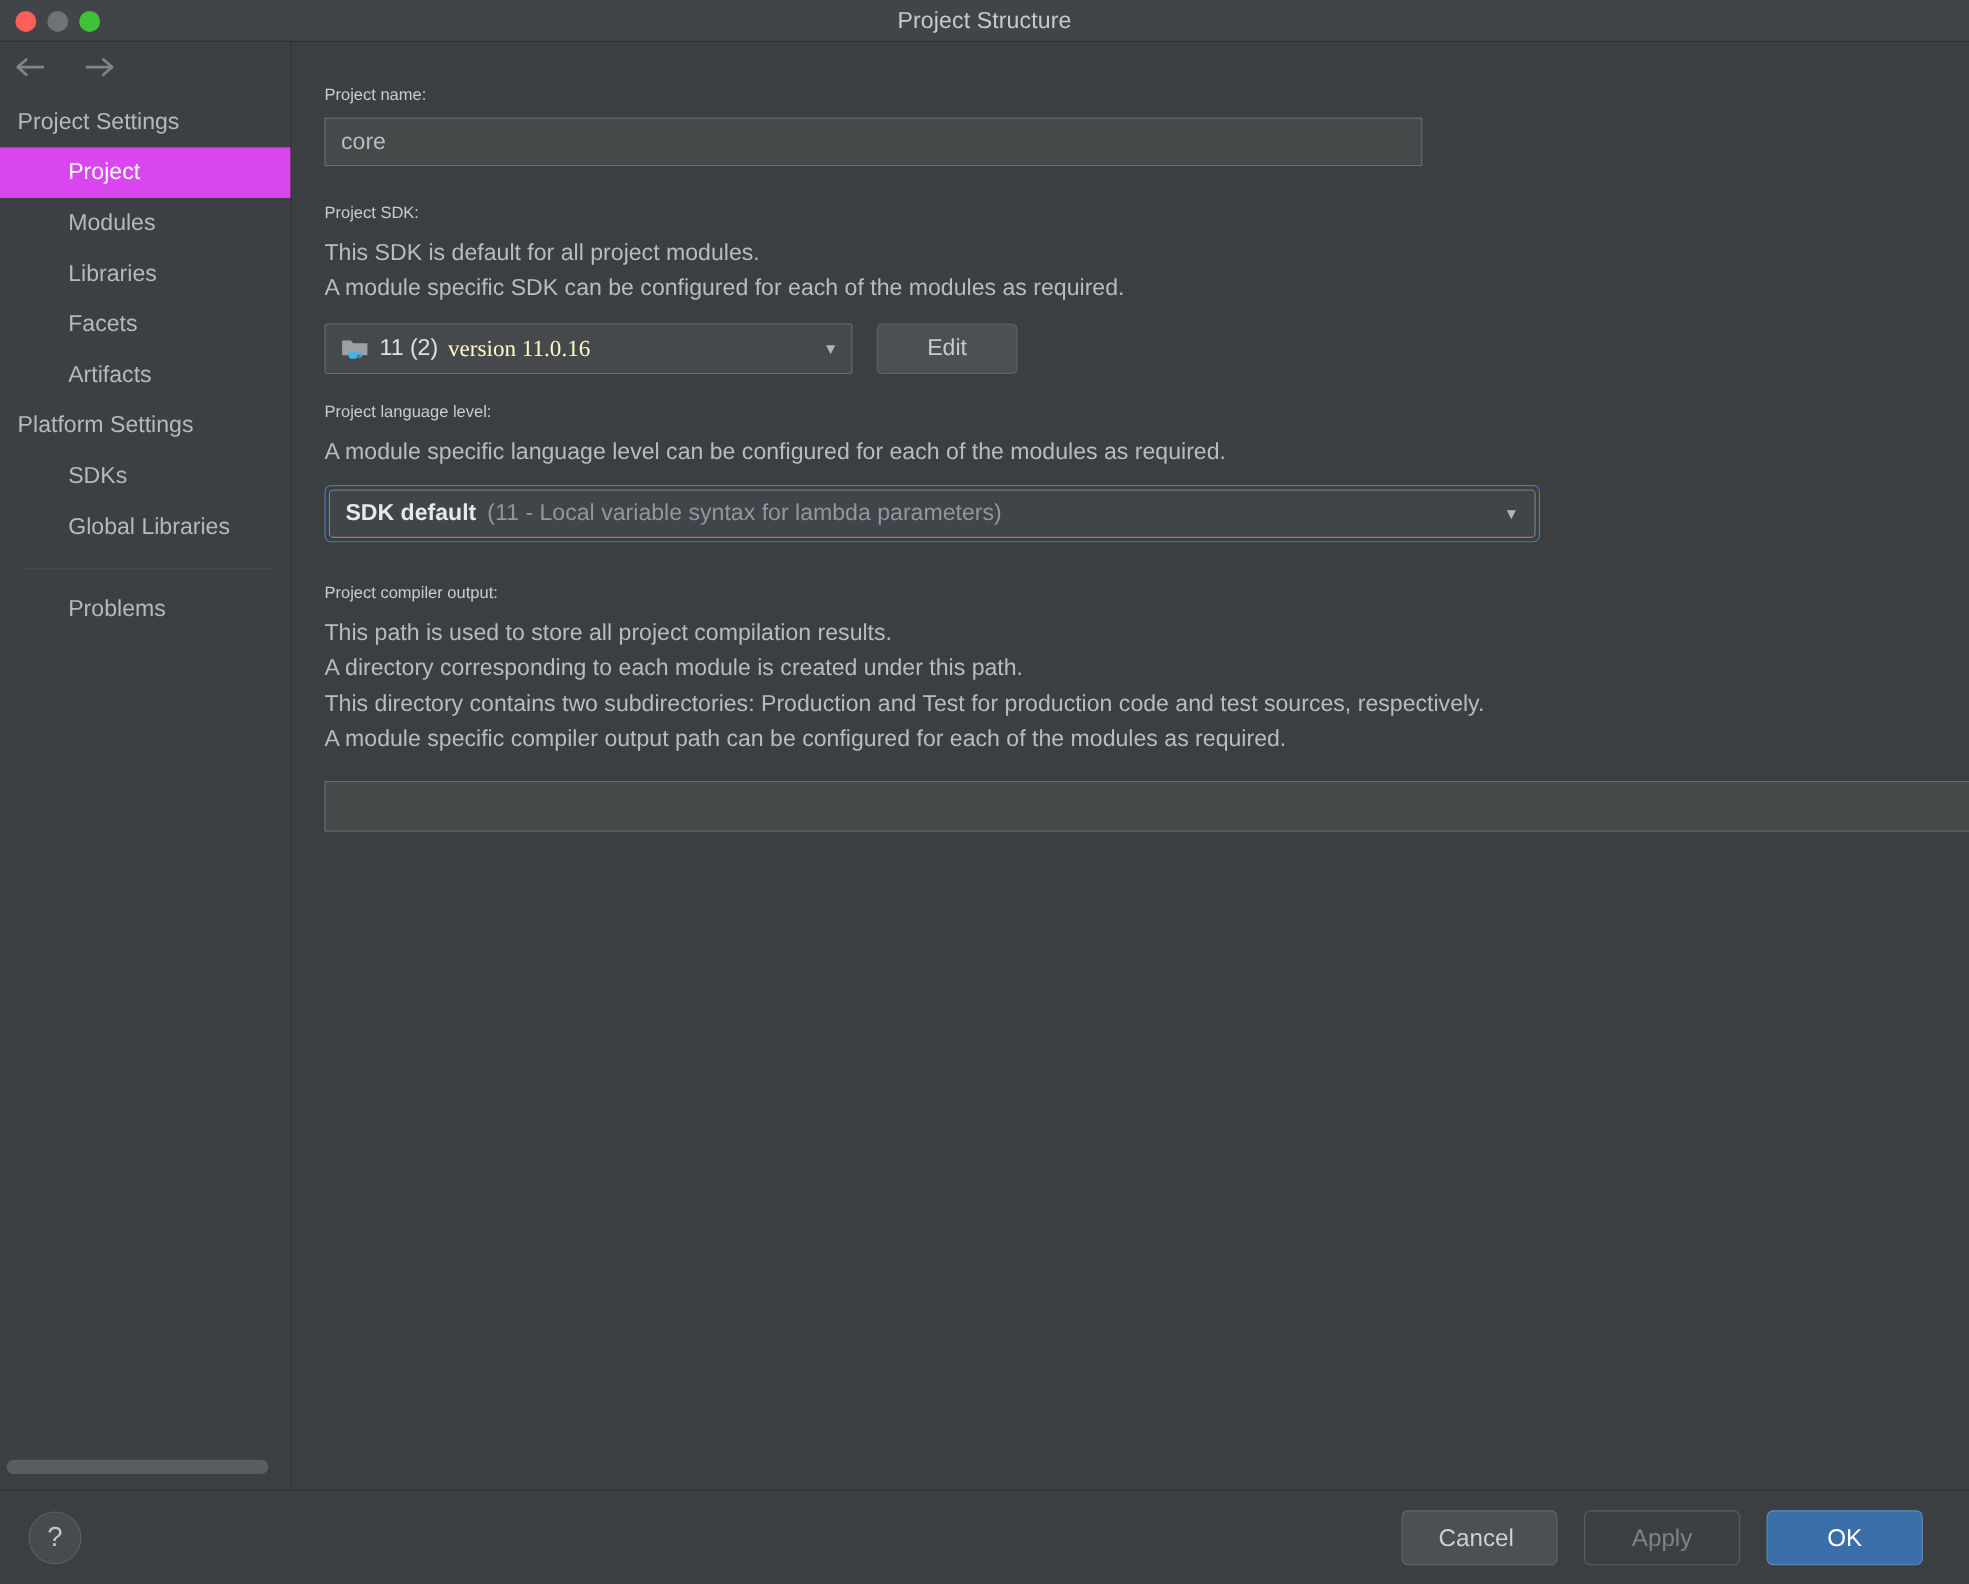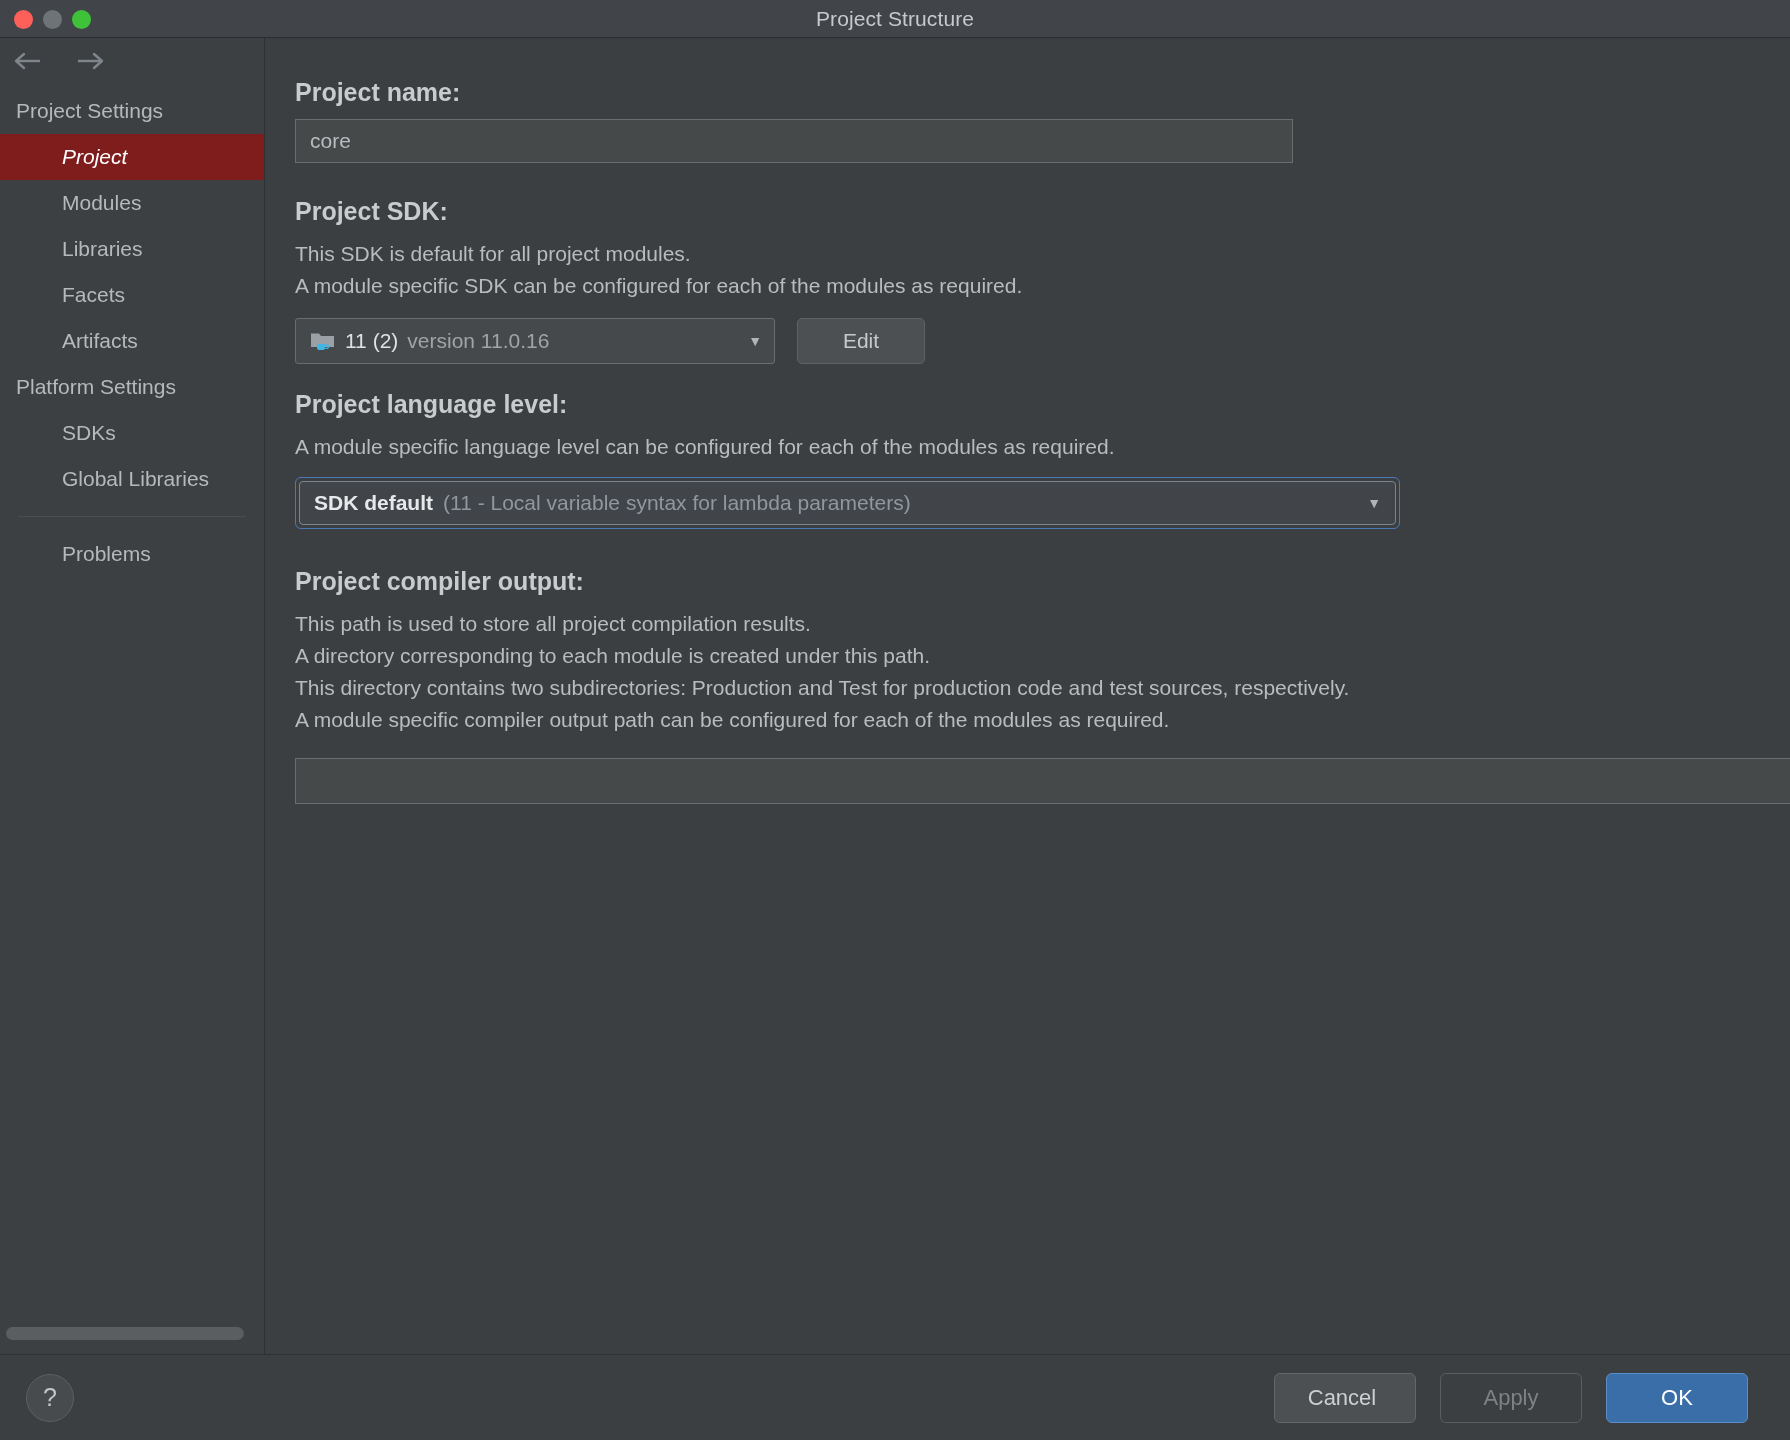--- a/index.html
+++ b/index.html
@@ -97,23 +97,22 @@
   }
   .tree-item {
     height: 46px;
     display: flex;
     align-items: center;
     padding-left: 62px;
     font-size: 21px;
     color: #b6b9bc;
   }
   .tree-item.selected {
-    background: #7f1d1d;
+    background: #d946ef;
     color: #ffffff;
-    font-style: italic;
   }
   .tree-sep {
     height: 1px;
     background: #4b4f52;
     margin: 14px 18px 14px 18px;
   }
 
   .sidebar-scroll {
     position: absolute;
     left: 6px;
@@ -127,22 +126,22 @@
   
   .content {
     flex: 1;
     background: #3c3f41;
     padding: 40px 30px 0 30px;
     overflow: hidden;
     position: relative;
   }
 
   .field-label {
-    font-size: 25px;
-    font-weight: bold;
+    font-size: 15px;
+    font-weight: normal;
     color: #c9cccf;
     margin-bottom: 12px;
   }
   .desc-line {
     font-size: 21px;
     color: #b9bcbf;
     line-height: 32px;
     white-space: nowrap;
   }
 
@@ -178,21 +177,21 @@
   }
   .combo-sdk { width: 480px; }
 
   .sdk-icon {
     width: 26px; height: 24px;
     margin-right: 9px;
     position: relative;
     flex: 0 0 auto;
   }
   .sdk-val-main { color: #dfe1e3; }
-  .sdk-val-sub  { color: #a3a3a3; margin-left: 9px; }
+  .sdk-val-sub  { color: #fef9c3; margin-left: 9px; font-family: Liberation Serif, serif; }
 
   .row-inline { display: flex; align-items: center; gap: 22px; margin-bottom: 26px; }
 
   .btn {
     height: 46px;
     min-width: 128px;
     padding: 0 39px;
     background: #4c5052;
     border: 1px solid #5e6264;
     border-radius: 5px;

